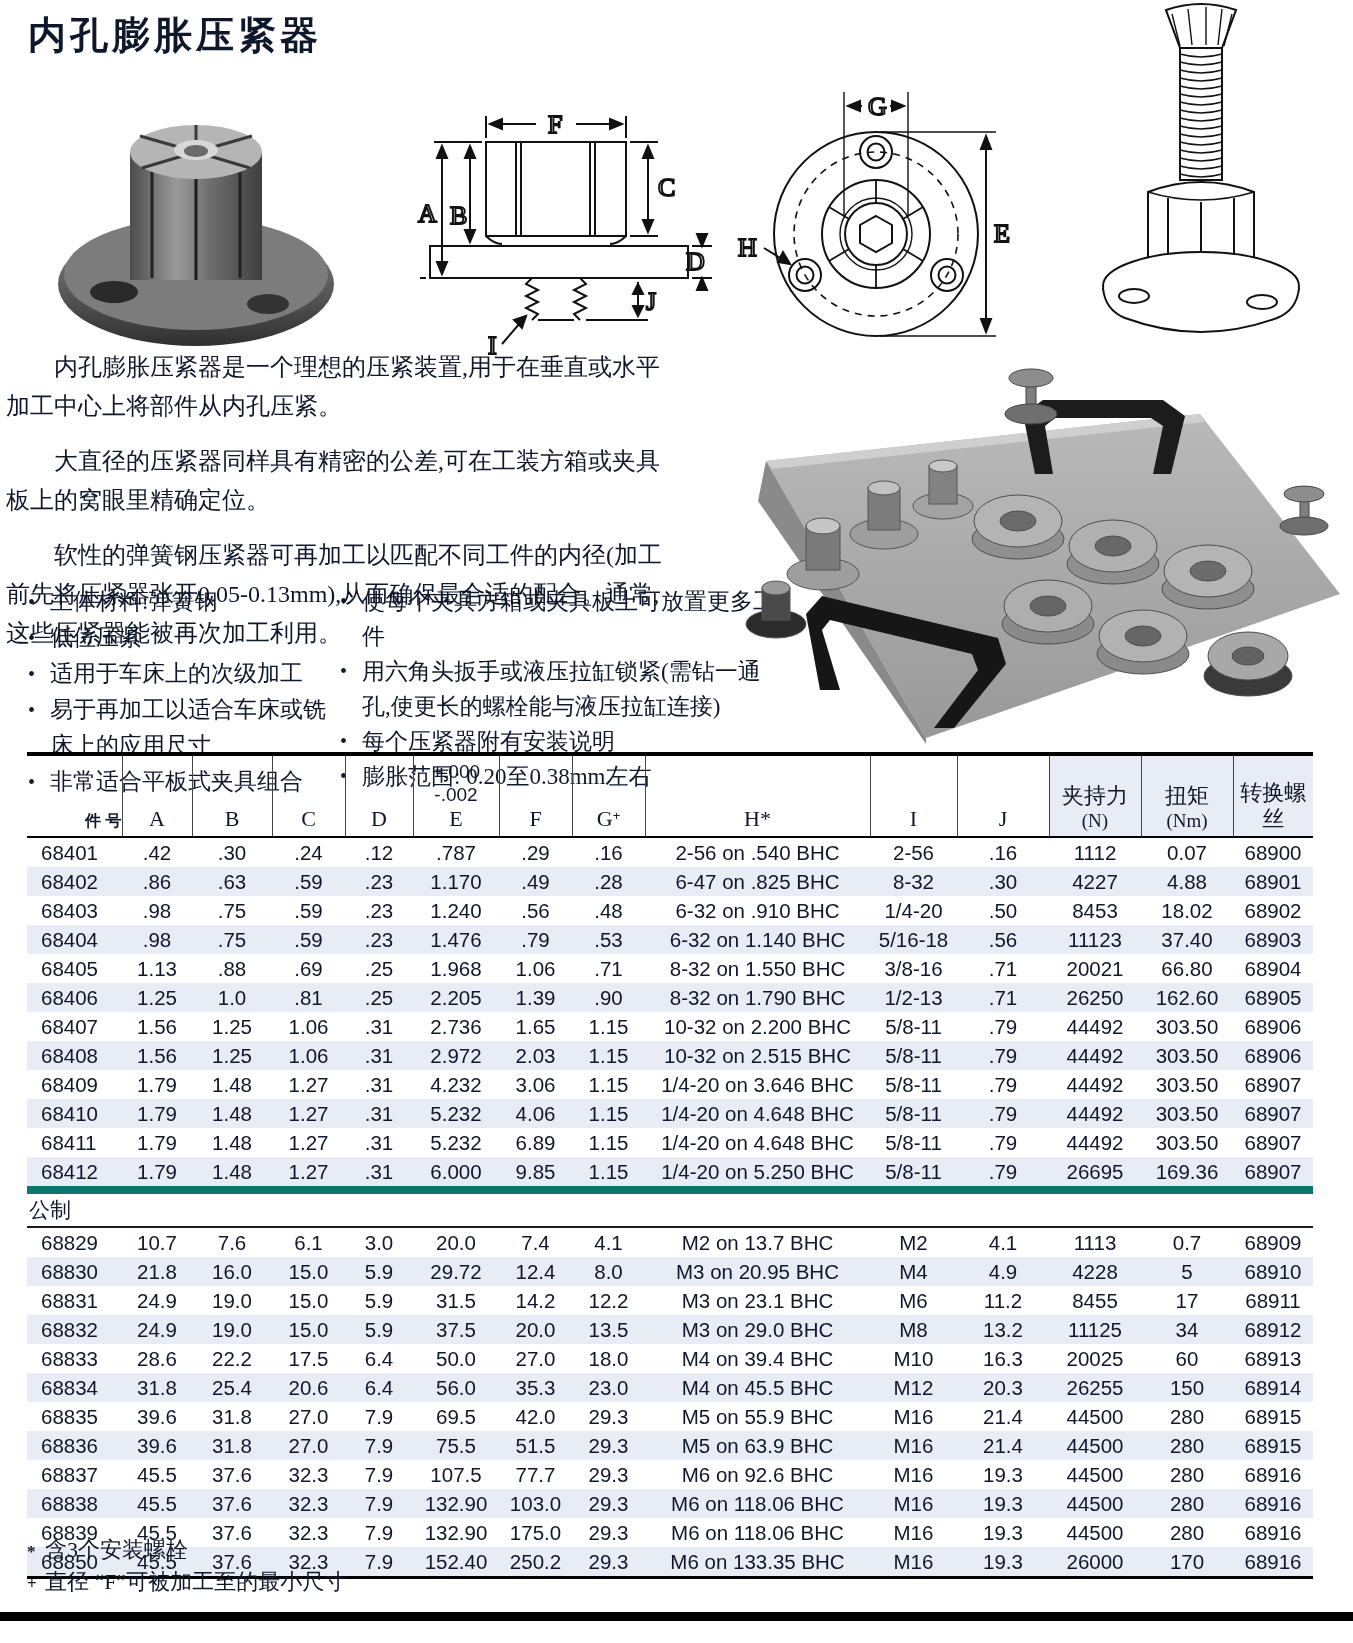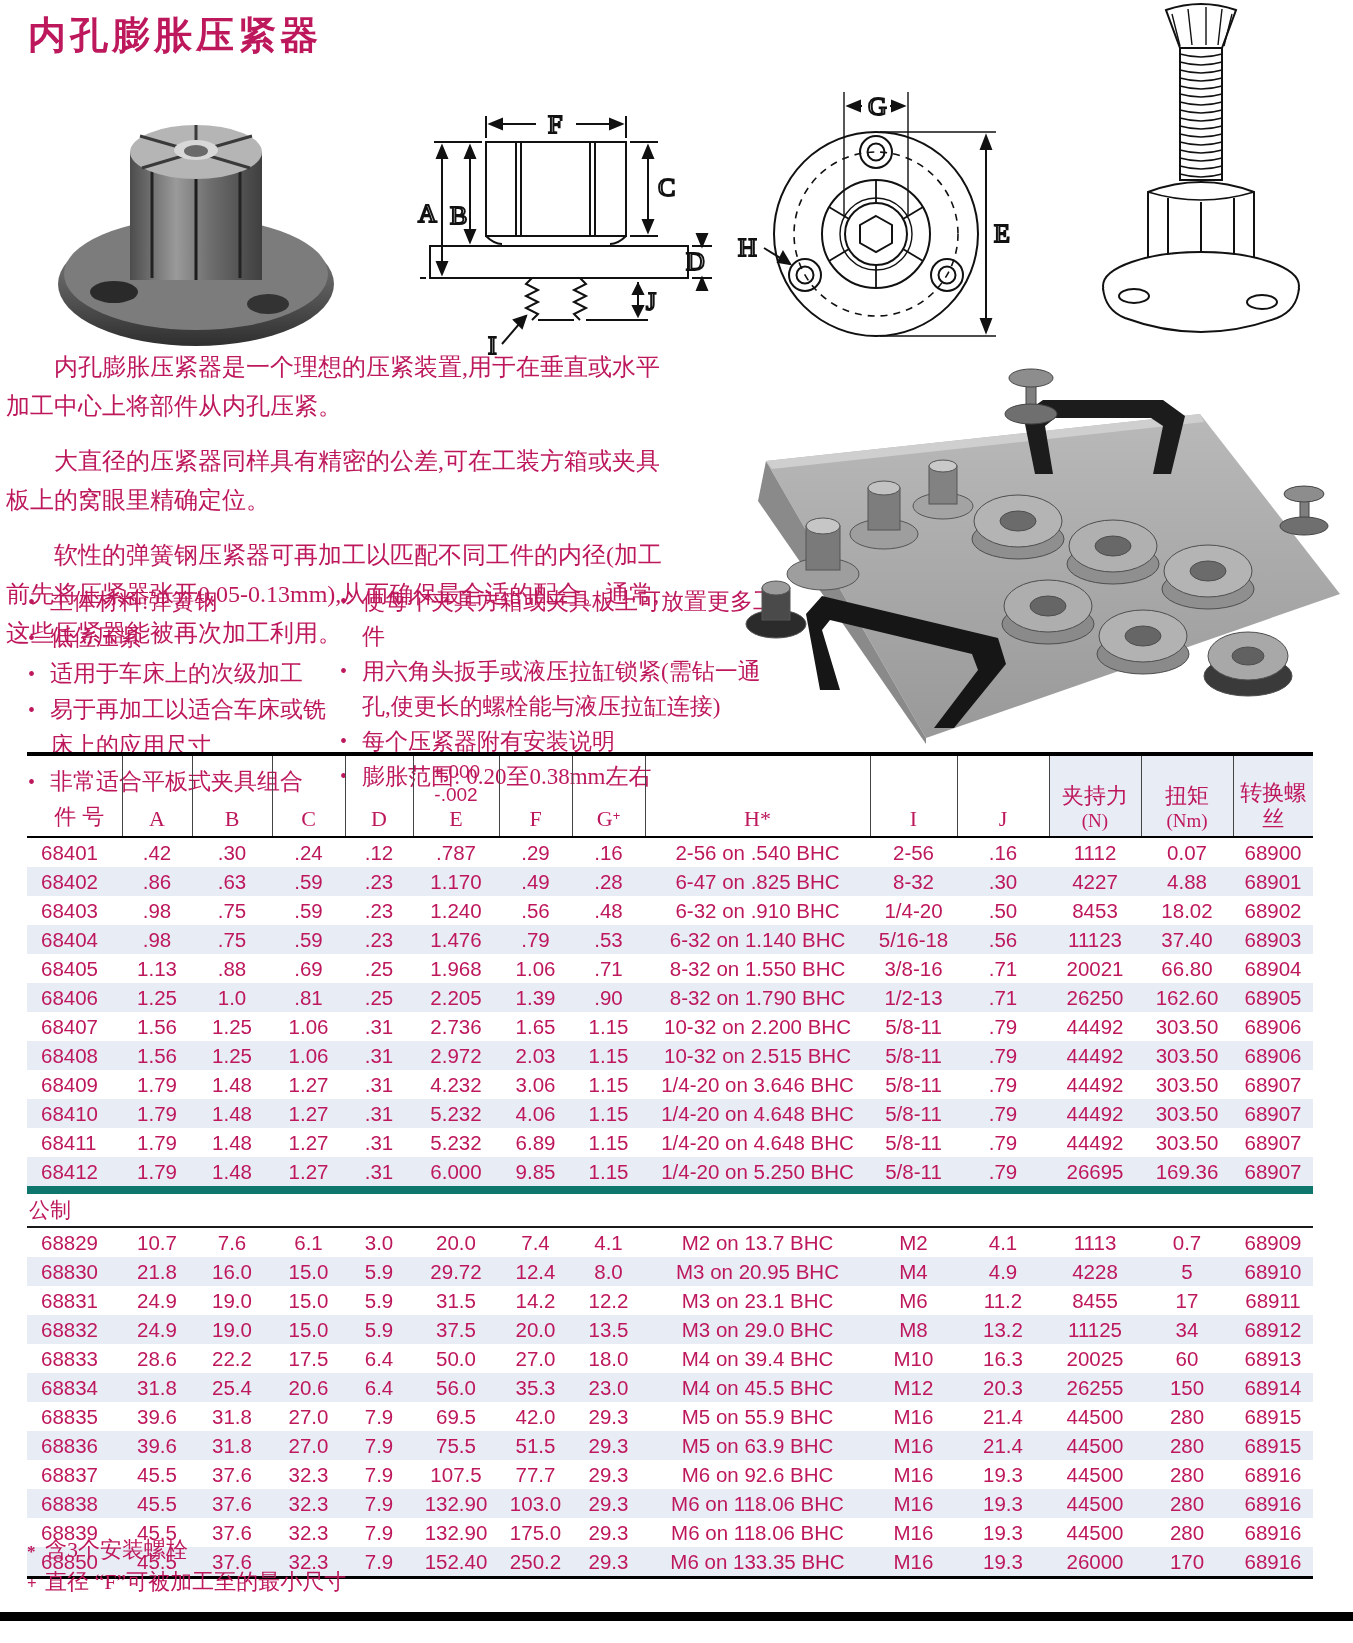--- a/index.html
+++ b/index.html
@@ -1,17 +1,17 @@
 <!DOCTYPE html>
 <html><head>
 <meta charset="utf-8">
 <style>
   html,body{margin:0;padding:0;background:#fff;}
   #page{position:relative;width:1353px;height:1643px;background:#fff;overflow:hidden;
-        font-family:"Liberation Sans",sans-serif;color:#be185d;}
+        font-family:"Liberation Sans",sans-serif;color:#0f172a;}
   
   #title{position:absolute;left:28px;top:10px;font-size:38px;font-weight:bold;
          letter-spacing:4px;font-family:"Liberation Sans",sans-serif;}
   
   .fig{position:absolute;}
   
   #paras{position:absolute;left:6px;top:348px;width:666px;
          font-family:"Liberation Serif",serif;font-size:24px;line-height:39px;}
   #paras p{margin:0 0 16px 0;text-indent:2em;}
   
@@ -26,21 +26,21 @@
   table{width:1286px;border-collapse:collapse;table-layout:fixed;}
   table{border-top:4px solid #000;}
   thead th{height:76px;vertical-align:bottom;padding:0 0 4px 0;font-weight:normal;
            border-right:1px solid #444;border-bottom:2px solid #000;text-align:center;}
   thead th:last-child{border-right:none;}
   thead th.tint{background:#e8ecf5;}
   th .hl{font-family:"Liberation Serif",serif;font-size:22px;display:inline-block;}
   th .tol{display:block;font-size:19px;line-height:23px;text-align:center;}
   th .cjk{display:block;font-size:22px;line-height:26px;}
   th .unit{display:block;font-family:"Liberation Serif",serif;font-size:19px;line-height:23px;}
-  th.c-part{text-align:center;padding-left:10px;font-size:22px;}
+  th.c-part{text-align:right;padding-left:10px;font-size:16px;font-weight:bold;}
   th sup{font-size:13px;vertical-align:super;}
   tbody td{height:27px;text-align:center;font-size:20.5px;overflow:hidden;white-space:nowrap;}
   tbody tr.alt{background:#e8ecf5;}
   tbody td:first-child{text-align:left;padding-left:14px;}
   #sec-row td{height:30px;text-align:left;font-size:21px;padding-left:2px;
               border-top:8px solid #0f766e;border-bottom:2px solid #1a1a1a;
               font-family:"Liberation Serif",serif;}
   tbody.endcap{border-bottom:3px solid #000;}
   
   #footnotes{position:absolute;left:27px;top:1535px;font-family:"Liberation Serif",serif;}

